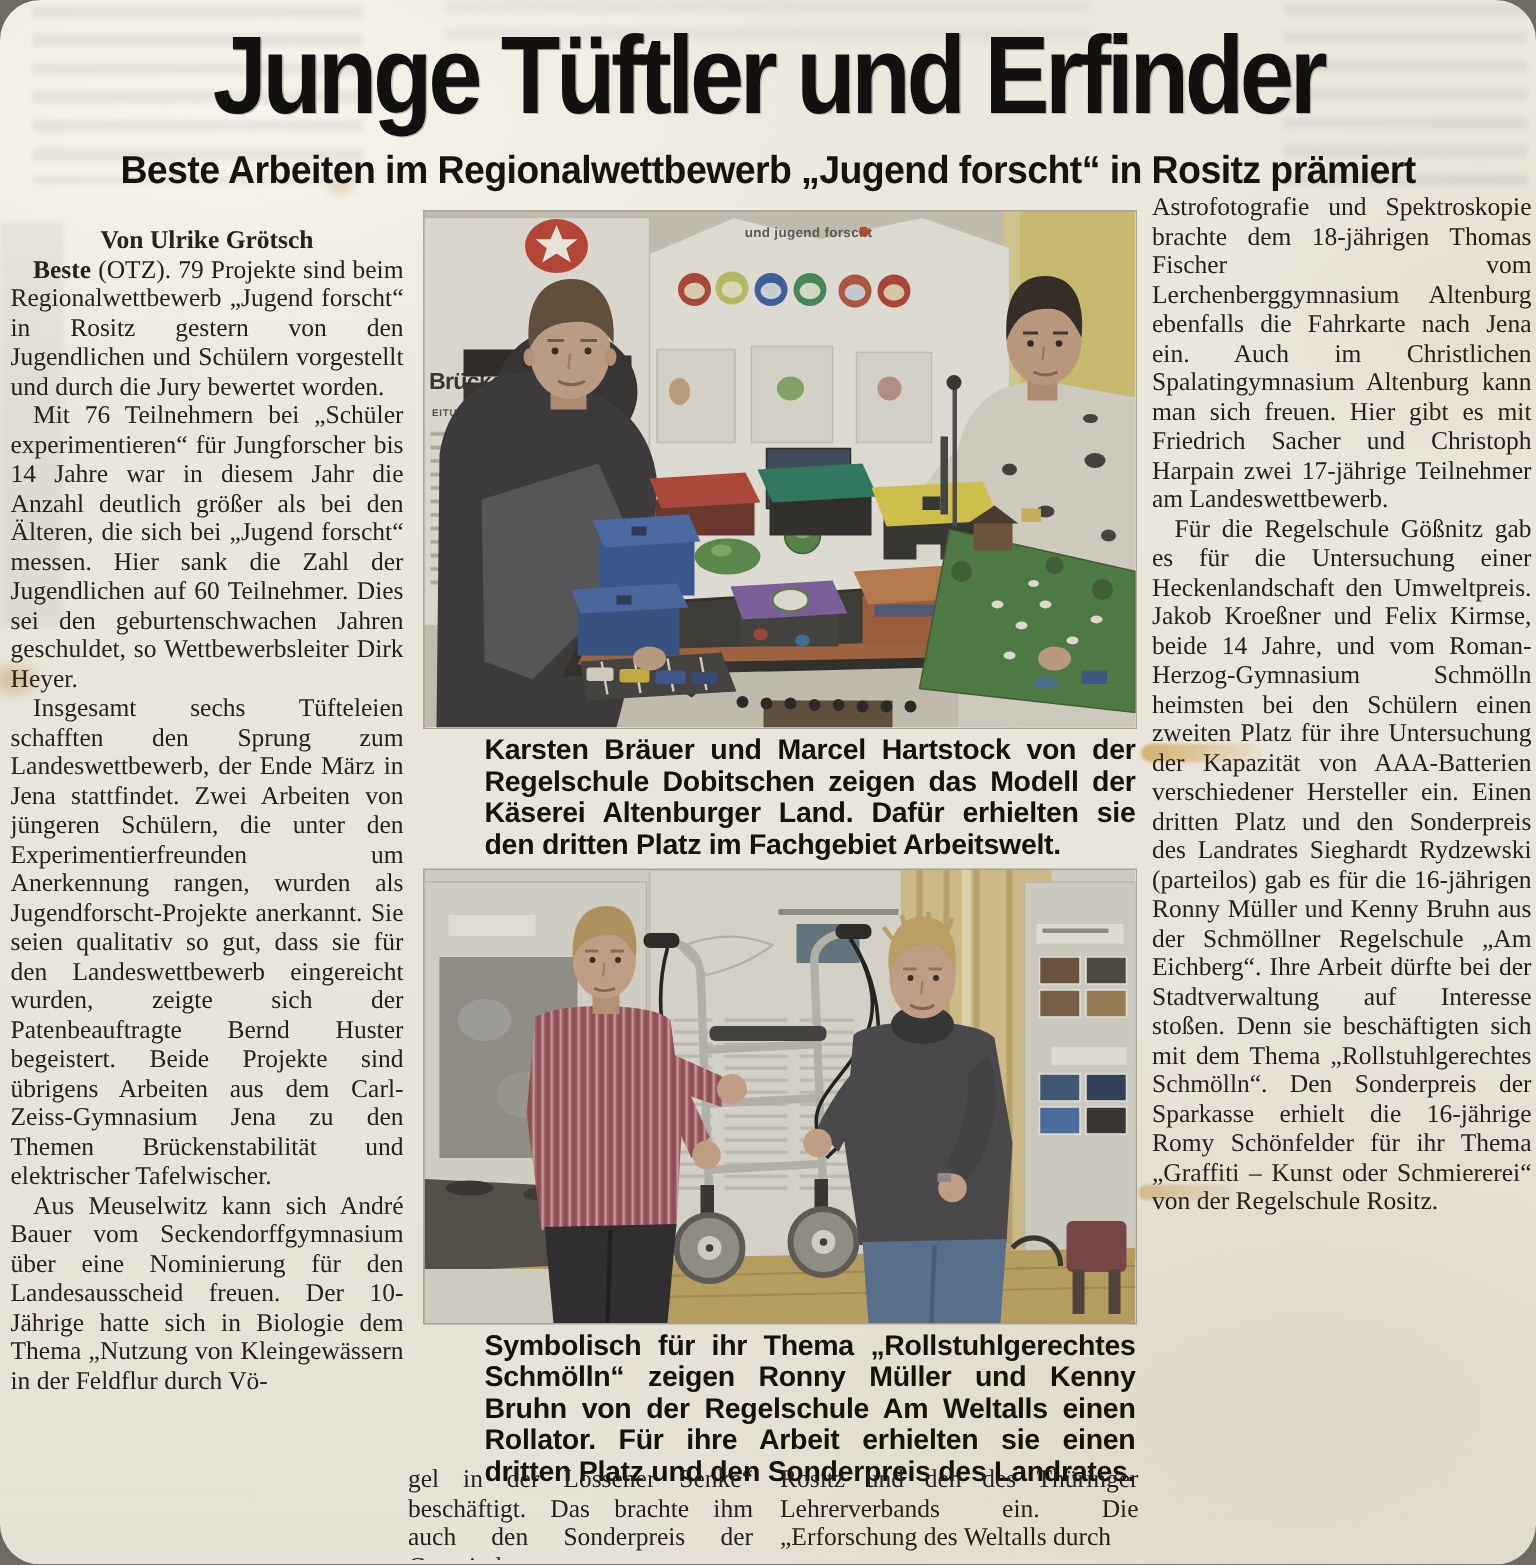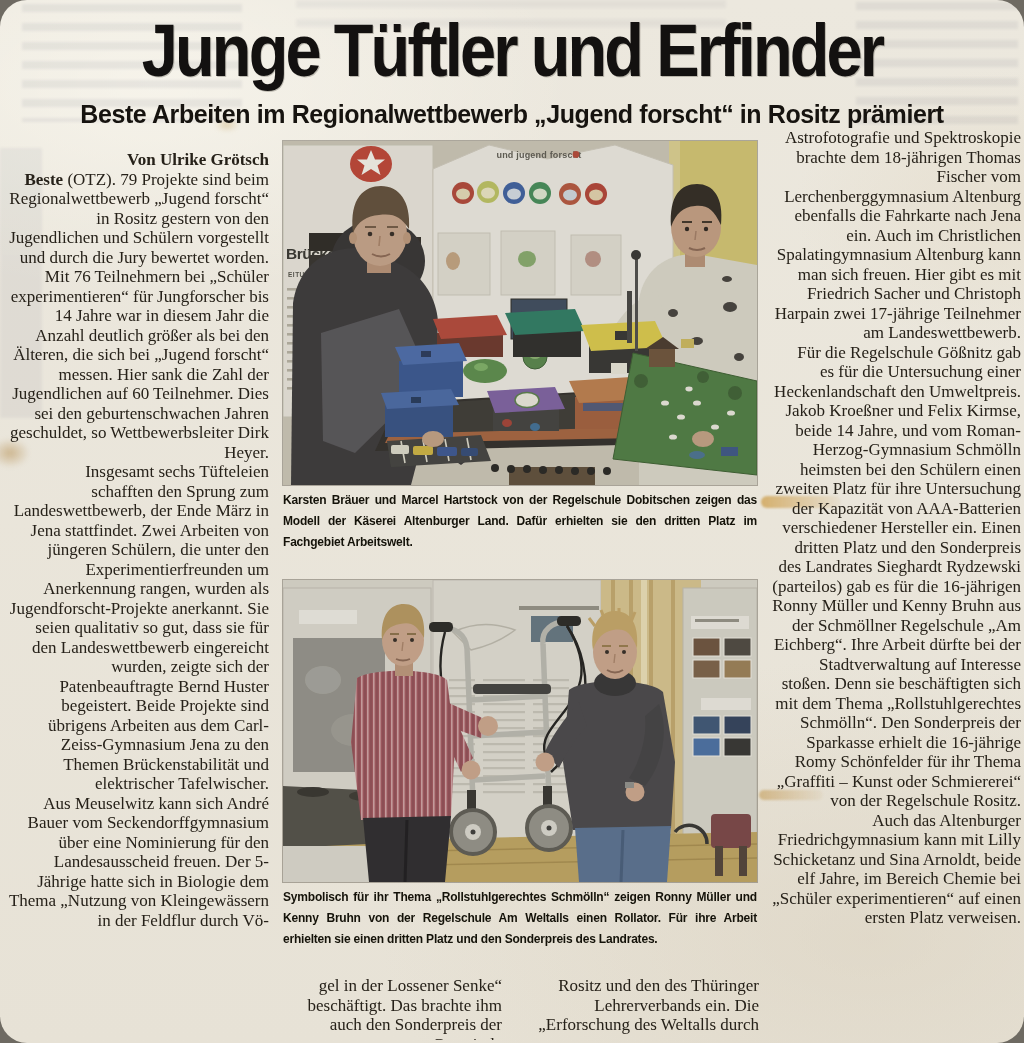--- a/index.html
+++ b/index.html
@@ -20,35 +20,35 @@
     letter-spacing:-3px;color:#131110;transform:scale(.97,1.1);transform-origin:center top;
     text-shadow:1px 1px 0 rgba(40,35,25,.25);
   }
   .subhead{
     position:absolute;top:100px;left:0;width:1024px;text-align:center;margin:0;
     font-family:"Liberation Sans", sans-serif;font-weight:700;font-size:25px;
     letter-spacing:-.4px;color:#16130f;transform:scale(1,1.04);
   }
   
   .col{position:absolute;text-align:justify;font-size:17px;line-height:19.5px;color:#262119;}
-  .col p{margin:0;text-indent:15px;text-align:right;}
+  .col p{margin:0;text-indent:15px;}
   .byline{font-weight:700;text-align:center;text-indent:0 !important;margin:0 0 17px 0;}
   .lead{font-weight:700;}
   .col-left{left:7px;top:150px;width:262px;height:886px;overflow:hidden;}
   .col-right{left:768px;top:128px;width:253px;height:898px;overflow:hidden;}
   .col-mid-a{left:272px;top:976px;width:230px;height:64px;overflow:hidden;}
   .col-mid-b{left:520px;top:976px;width:239px;height:64px;overflow:hidden;}
   
   figure{position:absolute;margin:0;width:474px;}
   .fig1{left:283px;top:141px;}
   .fig2{left:283px;top:580px;}
   svg.photo{display:block;width:474px;box-shadow:0 0 0 1px rgba(70,62,48,.4);filter:saturate(.82) contrast(.96);}
   .caption{
-    font-family:"Liberation Sans", sans-serif;font-weight:700;font-size:12px;line-height:21px;
-    text-align:justify;color:#141209;margin-top:5px;letter-spacing:-.2px;
+    font-family:"Liberation Sans", sans-serif;font-weight:700;font-size:19px;line-height:21px;
+    text-align:justify;color:#141209;margin-top:5px;letter-spacing:-.2px;margin-left:40px;
   }
   
   .ghost{position:absolute;opacity:.07;filter:blur(1.6px);pointer-events:none;
     background:repeating-linear-gradient(180deg,#39405c 0 8px,transparent 8px 19px);}
   .g1{left:22px;top:4px;width:220px;height:118px;}
   .g2{left:856px;top:2px;width:162px;height:126px;}
   .g3{left:0;top:148px;width:42px;height:270px;opacity:.06;background:#3a4466;}
   .g4{left:296px;top:0;width:430px;height:30px;opacity:.05;}
   .stain{position:absolute;pointer-events:none;}
   .s1{left:-10px;top:438px;width:40px;height:30px;filter:blur(2px);
@@ -80,21 +80,21 @@
   <div class="stain s4"></div>
 
   <h1 class="headline">Junge Tüftler und Erfinder</h1>
   <h2 class="subhead">Beste Arbeiten im Regionalwettbewerb „Jugend forscht“ in Rositz prämiert</h2>
 
   <div class="col col-left">
     <p class="byline">Von Ulrike Grötsch</p>
     <p><span class="lead">Beste</span><span> (OTZ). 79 Projekte sind beim Regionalwettbewerb „Jugend forscht“ in Rositz gestern von den Jugendlichen und Schülern vorgestellt und durch die Jury bewertet worden.</span></p>
     <p>Mit 76 Teilnehmern bei „Schüler experimentieren“ für Jungforscher bis 14 Jahre war in diesem Jahr die Anzahl deutlich größer als bei den Älteren, die sich bei „Jugend forscht“ messen. Hier sank die Zahl der Jugendlichen auf 60 Teilnehmer. Dies sei den geburtenschwachen Jahren geschuldet, so Wettbewerbsleiter Dirk Heyer.</p>
     <p>Insgesamt sechs Tüfteleien schafften den Sprung zum Landeswettbewerb, der Ende März in Jena stattfindet. Zwei Arbeiten von jüngeren Schülern, die unter den Experimentierfreunden um Anerkennung rangen, wurden als Jugendforscht-Projekte anerkannt. Sie seien qualitativ so gut, dass sie für den Landeswettbewerb eingereicht wurden, zeigte sich der Patenbeauftragte Bernd Huster begeistert. Beide Projekte sind übrigens Arbeiten aus dem Carl-Zeiss-Gymnasium Jena zu den Themen Brückenstabilität und elektrischer Tafelwischer.</p>
-    <p>Aus Meuselwitz kann sich André Bauer vom Seckendorffgymnasium über eine Nominierung für den Landesausscheid freuen. Der 5-Jährige hatte sich in Biologie dem Thema „Nutzung von Kleingewässern in der Feldflur durch Vö-</p>
+    <p>Aus Meuselwitz kann sich André Bauer vom Seckendorffgymnasium über eine Nominierung für den Landesausscheid freuen. Der 10-Jährige hatte sich in Biologie dem Thema „Nutzung von Kleingewässern in der Feldflur durch Vö-</p>
   </div>
 
   <figure class="fig1">
     <svg class="photo" viewBox="0 0 474 344">
       <defs>
         <pattern id="tbars" width="60" height="9" patternUnits="userSpaceOnUse">
           <rect width="52" height="2.6" y="3" fill="#b2ad9d"></rect>
         </pattern>
       </defs>
       <rect width="474" height="344" fill="#c9c2b2"></rect>
@@ -456,16 +456,15 @@
   <div class="col col-mid-a">
     <p style="text-indent:0">gel in der Lossener Senke“ beschäftigt. Das brachte ihm auch den Sonderpreis der Gemeinde</p>
   </div>
   <div class="col col-mid-b">
     <p style="text-indent:0">Rositz und den des Thüringer Lehrerverbands ein. Die „Erforschung des Weltalls durch</p>
   </div>
 
   <div class="col col-right">
     <p style="text-indent:0">Astrofotografie und Spektroskopie brachte dem 18-jährigen Thomas Fischer vom Lerchenberggymnasium Altenburg ebenfalls die Fahrkarte nach Jena ein. Auch im Christlichen Spalatingymnasium Altenburg kann man sich freuen. Hier gibt es mit Friedrich Sacher und Christoph Harpain zwei 17-jährige Teilnehmer am Landeswettbewerb.</p>
     <p>Für die Regelschule Gößnitz gab es für die Untersuchung einer Heckenlandschaft den Umweltpreis. Jakob Kroeßner und Felix Kirmse, beide 14 Jahre, und vom Roman-Herzog-Gymnasium Schmölln heimsten bei den Schülern einen zweiten Platz für ihre Untersuchung der Kapazität von AAA-Batterien verschiedener Hersteller ein. Einen dritten Platz und den Sonderpreis des Landrates Sieghardt Rydzewski (parteilos) gab es für die 16-jährigen Ronny Müller und Kenny Bruhn aus der Schmöllner Regelschule „Am Eichberg“. Ihre Arbeit dürfte bei der Stadtverwaltung auf Interesse stoßen. Denn sie beschäftigten sich mit dem Thema „Rollstuhlgerechtes Schmölln“. Den Sonderpreis der Sparkasse erhielt die 16-jährige Romy Schönfelder für ihr Thema „Graffiti – Kunst oder Schmiererei“ von der Regelschule Rositz.</p>
-    <p>Auch das Altenburger Friedrichgymnasium kann mit Lilly Schicketanz und Sina Arnoldt, beide elf Jahre, im Bereich Chemie bei „Schüler experimentieren“ auf einen ersten Platz verweisen.</p>
   </div>
 
 </div>
 
 </body></html>

